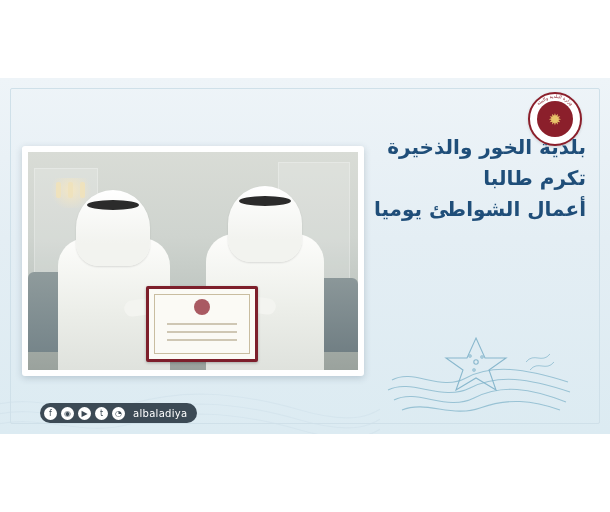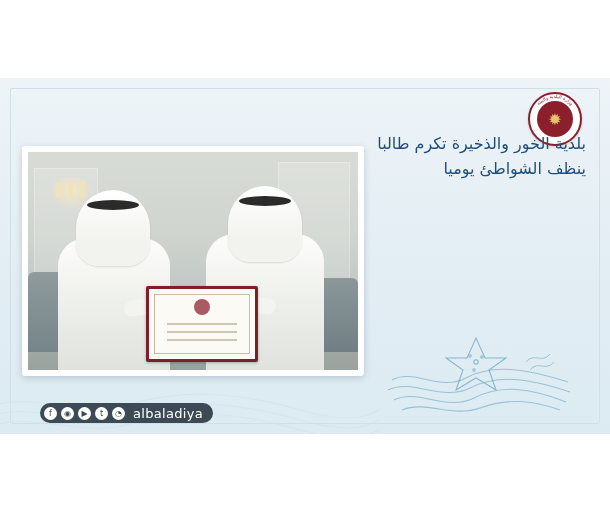--- a/index.html
+++ b/index.html
@@ -231,39 +231,39 @@
     border-radius: 50%;
     background: #ffffff;
     color: #3c4a55;
     font-size: 8px;
     line-height: 13px;
     text-align: center;
     font-family: "DejaVu Sans", sans-serif;
   }
   .social-handle {
     color: #ffffff;
-    font-size: 13px;
+    font-size: 10px;
     letter-spacing: .3px;
     margin-left: 4px;
     white-space: nowrap;
   }
 
   
   .text-col {
     position: absolute;
     right: 24px;
     top: 54px;
     width: 228px;
     text-align: right;
     direction: rtl;
   }
   .headline {
     color: #1f4e79;
-    font-weight: normal;
-    font-size: 16px;
+    font-weight: bold;
+    font-size: 20px;
     line-height: 1.55;
     margin: 0 0 10px 0;
   }
   .body-text {
     color: #2b5b7d;
     font-size: 10.3px;
     line-height: 1.75;
     margin: 0;
   }
 
@@ -395,21 +395,21 @@
       <span class="ic">◉</span>
       <span class="ic">▶</span>
       <span class="ic">t</span>
       <span class="ic">◔</span>
       <span class="social-handle">albaladiya</span>
     </div>
 
     <div class="text-col">
       <div class="headline">
         <div>بلدية الخور والذخيرة تكرم طالبا</div>
-        <div>ينظف الشواطئ يوميا</div>
+        <div>أعمال الشواطئ يوميا</div>
       </div>
     </div>
 
     <svg class="deco-sea" viewBox="0 0 190 96">
       <g fill="none" stroke="#7fb3c9" stroke-width="1.1" opacity=".85">
         <path d="M8 56 C 30 44, 56 68, 82 54 S 140 44, 184 58"></path>
         <path d="M4 66 C 28 54, 58 78, 86 64 S 144 54, 186 68"></path>
         <path d="M10 76 C 34 64, 62 88, 90 74 S 146 64, 182 78"></path>
         <path d="M18 86 C 42 76, 68 94, 96 84 S 148 76, 176 86"></path>
       </g>

